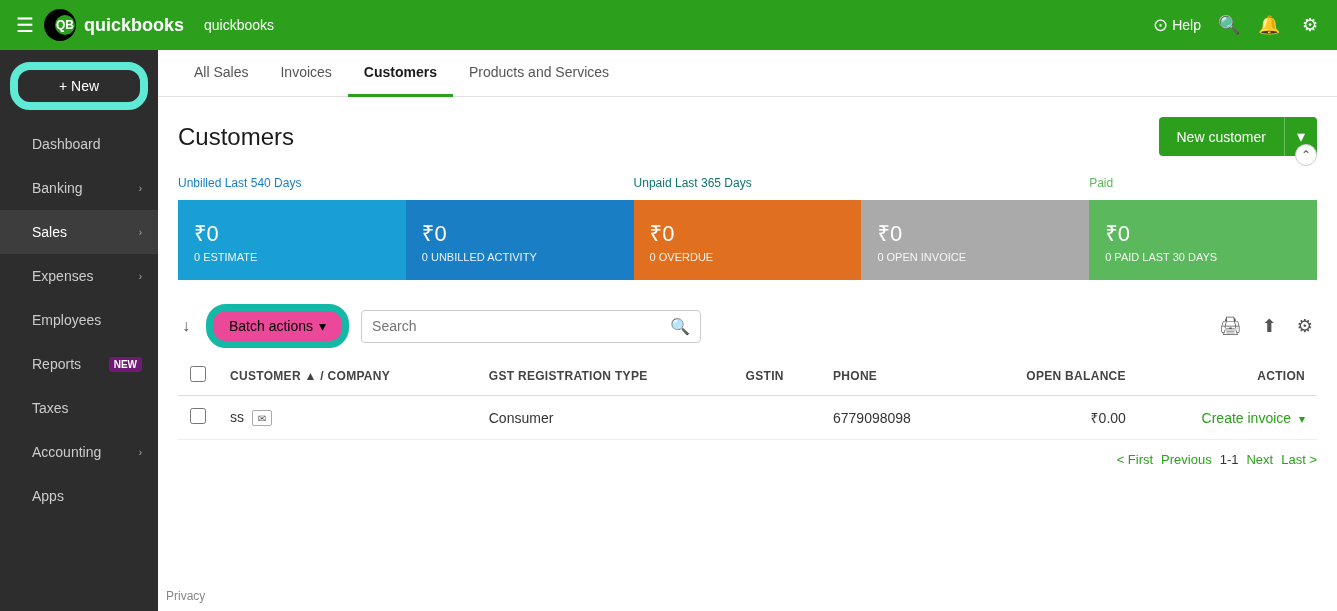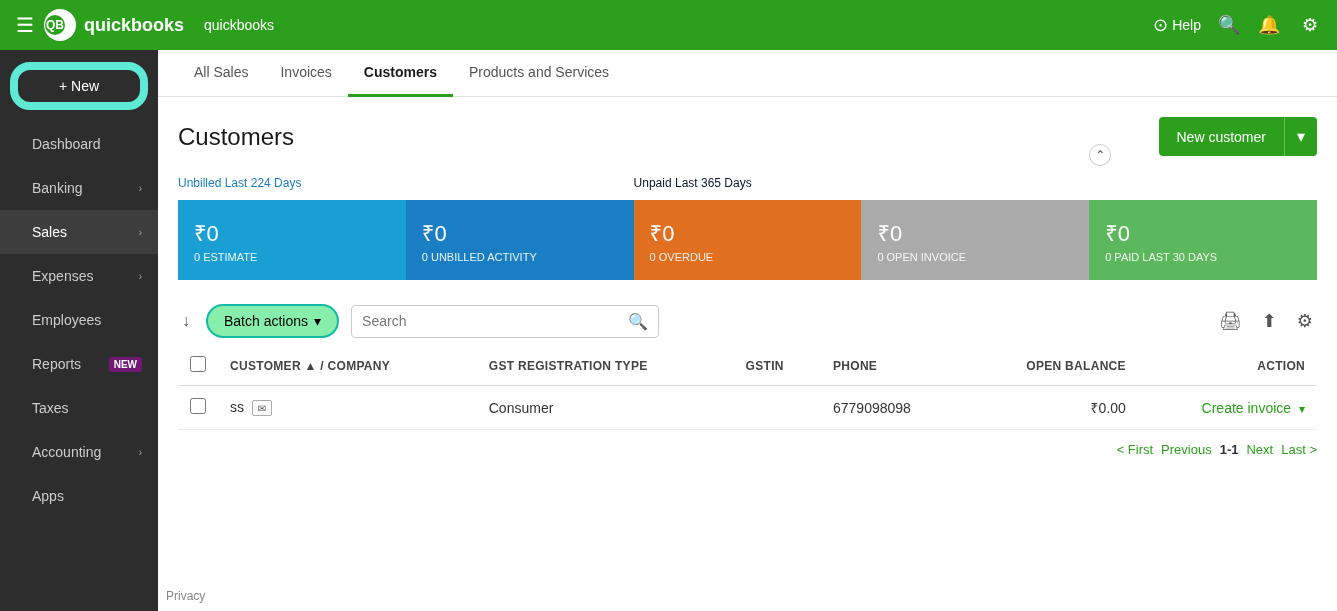--- a/index.html
+++ b/index.html
@@ -18,25 +18,25 @@
       display: flex;
       align-items: center;
       gap: 8px;
       color: white;
       font-weight: bold;
       font-size: 18px;
     }
     .qb-icon {
       width: 32px;
       height: 32px;
-      background: #ffffff;
+      background: #000000;
       border-radius: 50%;
       display: flex;
       align-items: center;
-      justify-content: flex-start;
+      justify-content: flex-end;
       font-size: 12px;
       color: #2ca01c;
       font-weight: bold;
     }
     .topbar-company {
       color: white;
       margin-left: 20px;
       font-size: 14px;
     }
     .topbar-spacer { flex: 1; }
@@ -241,35 +241,35 @@
     .sort-icon {
       color: #555;
       font-size: 16px;
       cursor: pointer;
       padding: 4px;
     }
     .batch-actions-btn {
       display: flex;
       align-items: flex-end;
       gap: 6px;
-      border: 2px solid #14b8a6;
-      background: #86efac;
+      border: 7px solid #14b8a6;
+      background: #ec4899;
       border-radius: 20px;
       padding: 7px 16px;
       font-size: 14px;
       font-weight: 500;
       cursor: pointer;
     }
     .search-box {
       display: flex;
       align-items: center;
       border: 1px solid #ccc;
       border-radius: 4px;
       padding: 6px 10px;
-      width: 308px;
+      width: 340px;
       background: white;
     }
     .search-input {
       border: none;
       outline: none;
       font-size: 14px;
       flex: 1;
       color: #555;
     }
     .search-icon { color: #888; font-size: 16px; }
@@ -348,21 +348,21 @@
     .pagination {
       display: flex;
       align-items: flex-start;
       justify-content: flex-end;
       padding: 12px 0 4px;
       gap: 8px;
       font-size: 13px;
       color: #555;
     }
     .pagination a { color: #2ca01c; cursor: pointer; }
-    .pagination-current { font-weight: 700; color: #333; }
+    .pagination-current { font-weight: 400; color: #333; }
 
     
     .footer {
       padding: 8px;
       font-size: 12px;
       color: #888;
     }
     .cards-wrapper {
       position: relative;
     }
@@ -494,24 +494,27 @@
         <h1 class="page-title">Customers</h1>
         <div class="new-customer-btn-group">
           <button class="new-customer-btn">New customer</button>
           <button class="new-customer-dropdown">▾</button>
         </div>
       </div>
 
       <div class="summary-section">
         <div class="summary-labels-row">
           <div class="label-group-unbilled">
-            <span style="color:#1a7ec4;font-size:12px;">Unbilled Last 224 Days</span>
+            <span style="color:#1a7ec4;font-size:12px;">Unbilled Last 540 Days</span>
           </div>
           <div class="label-group-unpaid">
-            <span style="color:#0f172a;font-size:12px;">Unpaid Last 365 Days</span>
+            <span style="color:#0f766e;font-size:12px;">Unpaid Last 365 Days</span>
+          </div>
+          <div class="label-group-paid">
+            <span style="color:#5cb85c;font-size:12px;">Paid</span>
           </div>
           <div class="cards-collapse-btn" style="position:relative;float:right;margin-top:-4px;">⌃</div>
         </div>
 
         <div class="cards-wrapper">
           <div class="cards-row">
             <div class="summary-card card-blue">
               <div class="card-amount">₹0</div>
               <div class="card-label">0 ESTIMATE</div>
             </div>

